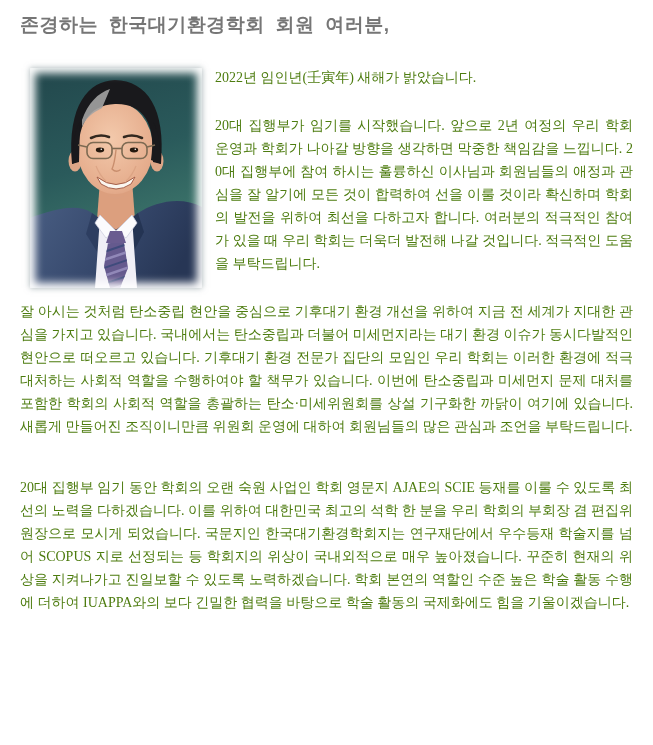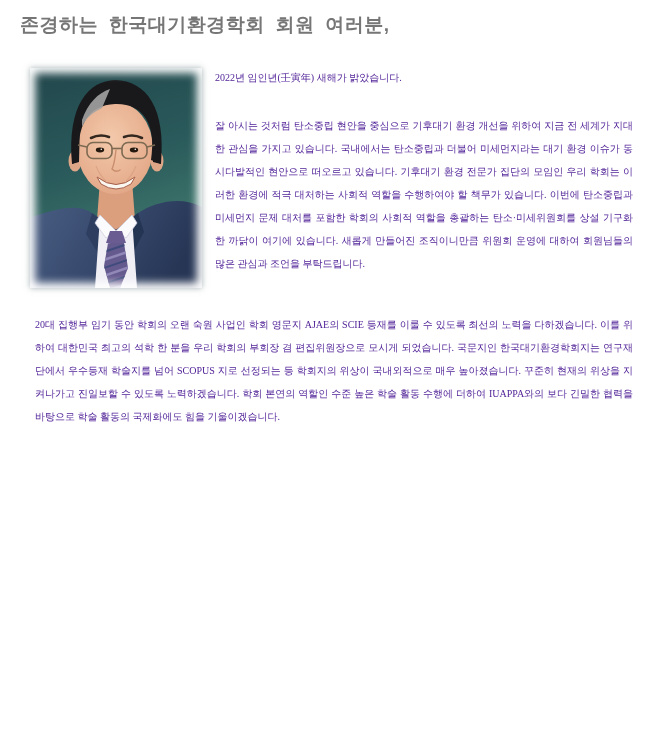--- a/index.html
+++ b/index.html
@@ -25,23 +25,23 @@
     font-size: 19px;
     line-height: 26px;
     font-weight: 700;
     color: #767676;
     letter-spacing: 0.5px;
     word-spacing: 5px;
   }
   .letter-body {
     margin-top: 28px;
     font-family: "Liberation Serif", "DejaVu Serif", serif;
-    font-size: 10px;
+    font-size: 14px;
     line-height: 23px;
-    color: #4c1d95;
+    color: #4d7c0f;
     text-align: justify;
     word-break: break-all;
   }
   .photo-frame {
     float: left;
     width: 172px;
     height: 220px;
     margin: 2px 13px 8px 10px;
     position: relative;
     box-shadow: 0 0 6px rgba(95, 115, 120, 0.55);
@@ -58,21 +58,20 @@
     position: absolute;
     inset: 0;
     box-shadow: inset 0 0 8px 5px #ffffff;
     pointer-events: none;
   }
   .para {
     margin: 0 0 25px 0;
   }
   .para.gap-xl {
     margin-top: 38px;
-    margin-left: 15px;
   }
 </style>
 </head>
 <body>
 
 <div class="page">
 
   <h1 class="letter-title">존경하는 한국대기환경학회 회원 여러분,</h1>
 
   <div class="letter-body">
@@ -165,19 +164,20 @@
           </g>
         </g>
       </svg>
       <span class="feather"></span>
     </figure>
 
     <p class="para">
       <span>2022년 임인년(壬寅年) 새해가 밝았습니다.</span><br>
     </p>
 
+    <p class="para">20대 집행부가 임기를 시작했습니다. 앞으로 2년 여정의 우리 학회 운영과 학회가 나아갈 방향을 생각하면 막중한 책임감을 느낍니다. 20대 집행부에 참여 하시는 훌륭하신 이사님과 회원님들의 애정과 관심을 잘 알기에 모든 것이 합력하여 선을 이룰 것이라 확신하며 학회의 발전을 위하여 최선을 다하고자 합니다. 여러분의 적극적인 참여가 있을 때 우리 학회는 더욱더 발전해 나갈 것입니다. 적극적인 도움을 부탁드립니다.</p>
 
     <p class="para">잘 아시는 것처럼 탄소중립 현안을 중심으로 기후대기 환경 개선을 위하여 지금 전 세계가 지대한 관심을 가지고 있습니다. 국내에서는 탄소중립과 더불어 미세먼지라는 대기 환경 이슈가 동시다발적인 현안으로 떠오르고 있습니다. 기후대기 환경 전문가 집단의 모임인 우리 학회는 이러한 환경에 적극 대처하는 사회적 역할을 수행하여야 할 책무가 있습니다. 이번에 탄소중립과 미세먼지 문제 대처를 포함한 학회의 사회적 역할을 총괄하는 탄소·미세위원회를 상설 기구화한 까닭이 여기에 있습니다. 새롭게 만들어진 조직이니만큼 위원회 운영에 대하여 회원님들의 많은 관심과 조언을 부탁드립니다.</p>
 
     <p class="para gap-xl">20대 집행부 임기 동안 학회의 오랜 숙원 사업인 학회 영문지 AJAE의 SCIE 등재를 이룰 수 있도록 최선의 노력을 다하겠습니다. 이를 위하여 대한민국 최고의 석학 한 분을 우리 학회의 부회장 겸 편집위원장으로 모시게 되었습니다. 국문지인 한국대기환경학회지는 연구재단에서 우수등재 학술지를 넘어 SCOPUS 지로 선정되는 등 학회지의 위상이 국내외적으로 매우 높아졌습니다. 꾸준히 현재의 위상을 지켜나가고 진일보할 수 있도록 노력하겠습니다. 학회 본연의 역할인 수준 높은 학술 활동 수행에 더하여 IUAPPA와의 보다 긴밀한 협력을 바탕으로 학술 활동의 국제화에도 힘을 기울이겠습니다.</p>
 
   </div>
 </div>
 
 </body></html>

